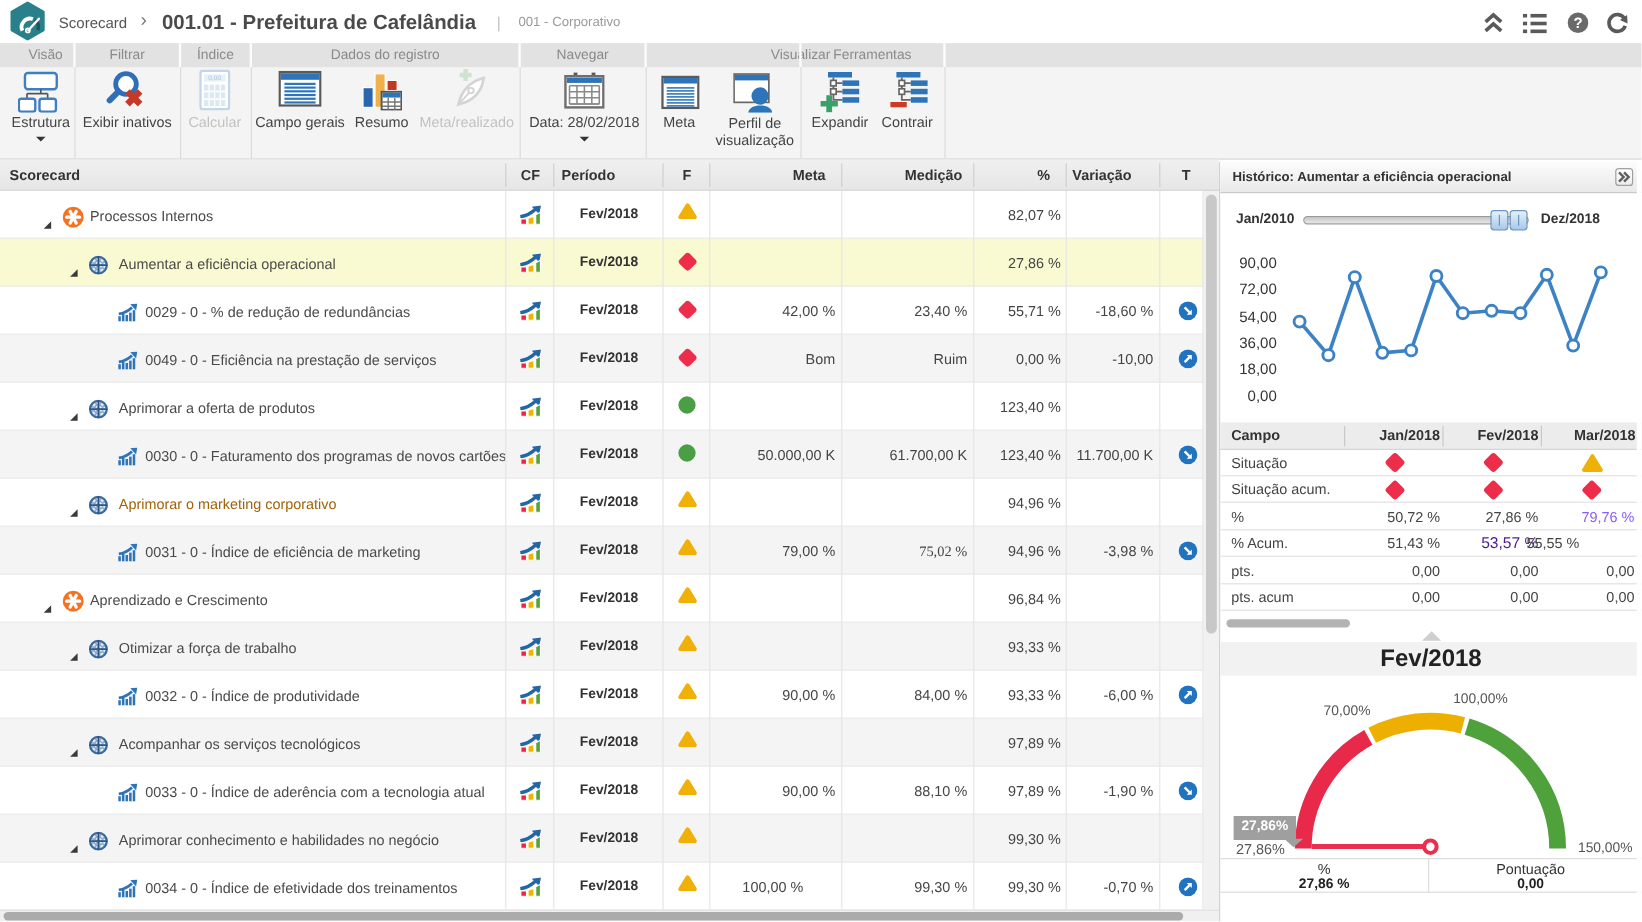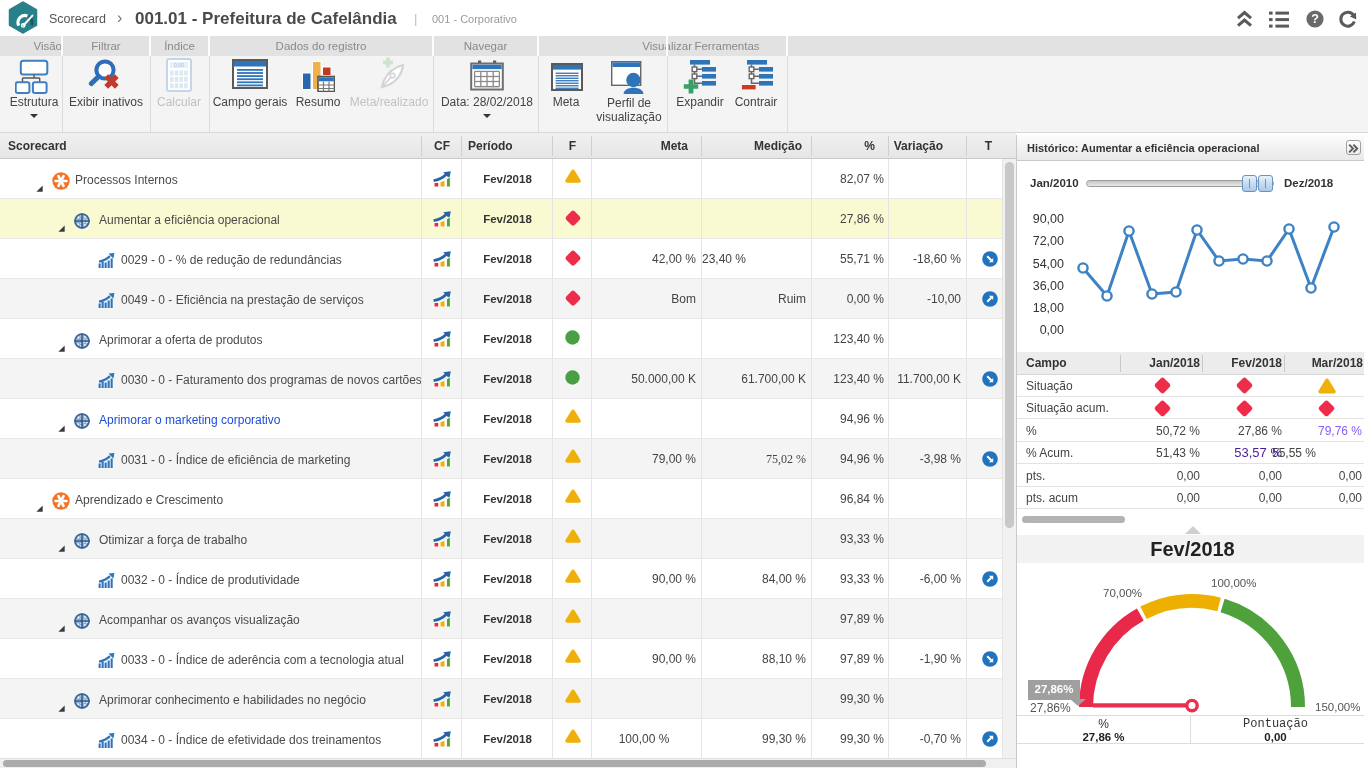--- a/index.html
+++ b/index.html
@@ -31,21 +31,21 @@
 <div style="position:absolute;left:1306px;top:10px;"><svg style="" width="18" height="18" viewBox="0 0 18 18">
       <circle cx="9" cy="9" r="8.6" fill="#6a6a6a"></circle>
       <text x="9" y="13.4" font-size="12.5" font-weight="bold" fill="#fff" text-anchor="middle" font-family="Liberation Sans">?</text>
     </svg></div>
 <div style="position:absolute;left:1338px;top:10px;"><svg style="" width="19" height="19" viewBox="0 0 19 19">
       <path d="M15.6 5.2 A 7 7 0 1 0 16.4 11.5" stroke="#5a5a5a" stroke-width="3" fill="none"></path>
       <path d="M17.9 2.6 L18.3 9.6 L11.9 6.6 Z" fill="#5a5a5a"></path>
     </svg></div>
 <div style="position:absolute;left:0;top:36px;width:1368px;height:97px;background:#f4f4f4;border-bottom:1px solid #d8d8d8;"></div>
 <div style="position:absolute;left:0;top:36px;width:1368px;height:20px;background:#e2e2e2;"></div>
-<div style="position:absolute;left:0px;top:36px;width:62px;height:20px;line-height:20px;text-align:right;font-size:11.5px;color:#8a8a8a;padding-left:14px;">Visão</div>
+<div style="position:absolute;left:0px;top:36px;width:62px;height:20px;line-height:20px;text-align:center;font-size:11.5px;color:#8a8a8a;padding-left:14px;">Visão</div>
 <div style="position:absolute;left:61px;top:36px;width:2px;height:20px;background:#fcfcfc;"></div>
 <div style="position:absolute;left:62px;top:56px;width:1px;height:76px;background:#dcdcdc;"></div>
 <div style="position:absolute;left:62px;top:36px;width:88px;height:20px;line-height:20px;text-align:center;font-size:11.5px;color:#8a8a8a;">Filtrar</div>
 <div style="position:absolute;left:149px;top:36px;width:2px;height:20px;background:#fcfcfc;"></div>
 <div style="position:absolute;left:150px;top:56px;width:1px;height:76px;background:#dcdcdc;"></div>
 <div style="position:absolute;left:150px;top:36px;width:59px;height:20px;line-height:20px;text-align:center;font-size:11.5px;color:#8a8a8a;">Índice</div>
 <div style="position:absolute;left:208px;top:36px;width:2px;height:20px;background:#fcfcfc;"></div>
 <div style="position:absolute;left:209px;top:56px;width:1px;height:76px;background:#dcdcdc;"></div>
 <div style="position:absolute;left:209px;top:36px;width:224px;height:20px;line-height:20px;text-align:center;font-size:11.5px;color:#8a8a8a;">Dados do registro</div>
 <div style="position:absolute;left:432px;top:36px;width:2px;height:20px;background:#fcfcfc;"></div>
@@ -261,21 +261,21 @@
       <path d="M10.2 1.2 L17.8 0.2 L16.4 7.6 Z" fill="#2465a8"></path>
       <rect x="1" y="11.4" width="4.8" height="4.6" fill="#e8293f" stroke="#fff" stroke-width="1"></rect>
       <path d="M7 16 L7 10.8 L12 9.2 L12 16 Z" fill="#f0b400" stroke="#fff" stroke-width="1"></path>
       <path d="M13.4 16 L13.4 8 L17.4 5.8 L17.4 16 Z" fill="#58a03c" stroke="#fff" stroke-width="1"></path>
     </svg></div>
 <div style="position:absolute;left:462px;top:251px;width:91px;text-align:center;font-size:11.5px;font-weight:bold;color:#333;line-height:16px;">Fev/2018</div>
 <div style="position:absolute;left:564px;top:249px;"><svg style="" width="18" height="18" viewBox="0 0 18 18">
       <rect x="3.1" y="3.1" width="11.9" height="11.9" rx="2.6" transform="rotate(45 9.0 9.0)" fill="#ee2d4a"></rect>
     </svg></div>
 <div style="position:absolute;left:592px;width:104px;top:251px;height:16px;line-height:16px;font-size:12px;color:#444;text-align:right;">42,00 %</div>
-<div style="position:absolute;left:702px;width:104px;top:251px;height:16px;line-height:16px;font-size:12px;color:#444;text-align:left;">23,40 %</div>
+<div style="position:absolute;left:702px;width:104px;top:251px;height:16px;line-height:16px;font-size:12px;color:#444;text-align:right;">23,40 %</div>
 <div style="position:absolute;left:812px;width:72px;top:251px;height:16px;line-height:16px;font-size:12px;color:#444;text-align:right;">55,71 %</div>
 <div style="position:absolute;left:889px;width:72px;top:251px;height:16px;line-height:16px;font-size:12px;color:#444;text-align:right;">-18,60 %</div>
 <div style="position:absolute;left:982px;top:251px;"><svg style="" width="16" height="16" viewBox="0 0 16 16">
       <circle cx="8" cy="8" r="7.8" fill="#2273bd"></circle>
       <line x1="5.2" y1="5.2" x2="9.2" y2="9.2" stroke="#fff" stroke-width="2"></line>
       <path d="M11.2 11.2 L11.2 6.9 L6.9 11.2 Z" fill="#fff"></path>
     </svg></div>
 <div style="position:absolute;left:0;top:279px;width:1003px;height:40px;background:#f4f4f4;border-bottom:1px solid #e7e7e7;"></div>
 <div style="position:absolute;left:98px;top:293px;"><svg style="" width="17" height="15" viewBox="0 0 17 15">
       <rect x="0.6" y="10.5" width="2.1" height="4.5" fill="#2e74b8"></rect>
@@ -368,21 +368,21 @@
       <path d="M6.7 0.4 L6.7 6.7 L0.4 6.7 Z" fill="#3a3a3a"></path>
     </svg></div>
 <div style="position:absolute;left:74px;top:413px;"><svg style="" width="16" height="16" viewBox="0 0 16 16">
       <circle cx="8" cy="8" r="7.6" fill="#8cabcd"></circle>
       <circle cx="8" cy="8" r="7" fill="none" stroke="#3c699b" stroke-width="1.7"></circle>
       <circle cx="8" cy="8" r="5" fill="none" stroke="#e8f1f8" stroke-width="1.5" stroke-dasharray="2.2 1.4"></circle>
       <circle cx="8" cy="8" r="2.4" fill="none" stroke="#e8f1f8" stroke-width="1.4" stroke-dasharray="1.8 1.2"></circle>
       <line x1="8" y1="0.6" x2="8" y2="15.4" stroke="#2c5684" stroke-width="1.5"></line>
       <line x1="0.6" y1="8" x2="15.4" y2="8" stroke="#2c5684" stroke-width="1.5"></line>
     </svg></div>
-<div style="position:absolute;left:99px;top:412px;height:16px;line-height:16px;font-size:12px;color:#1d4ed8;white-space:nowrap;">Aprimorar o marketing corporativo</div>
+<div style="position:absolute;left:99px;top:412px;height:16px;line-height:16px;font-size:12px;color:#a16207;white-space:nowrap;">Aprimorar o marketing corporativo</div>
 <div style="position:absolute;left:433px;top:411px;"><svg style="" width="18" height="16" viewBox="0 0 18 16">
       <path d="M0.6 9.6 C5 9 9.5 7 13.4 3.2" stroke="#2465a8" stroke-width="2.8" fill="none"></path>
       <path d="M10.2 1.2 L17.8 0.2 L16.4 7.6 Z" fill="#2465a8"></path>
       <rect x="1" y="11.4" width="4.8" height="4.6" fill="#e8293f" stroke="#fff" stroke-width="1"></rect>
       <path d="M7 16 L7 10.8 L12 9.2 L12 16 Z" fill="#f0b400" stroke="#fff" stroke-width="1"></path>
       <path d="M13.4 16 L13.4 8 L17.4 5.8 L17.4 16 Z" fill="#58a03c" stroke="#fff" stroke-width="1"></path>
     </svg></div>
 <div style="position:absolute;left:462px;top:411px;width:91px;text-align:center;font-size:11.5px;font-weight:bold;color:#333;line-height:16px;">Fev/2018</div>
 <div style="position:absolute;left:565px;top:409px;"><svg style="" width="16" height="14" viewBox="0 0 16 14">
       <path d="M8.0 2.2 L14 11.959999999999999 L2 11.959999999999999 Z" fill="#efb008" stroke="#efb008" stroke-width="3.4" stroke-linejoin="round"></path>
@@ -503,21 +503,21 @@
       <path d="M6.7 0.4 L6.7 6.7 L0.4 6.7 Z" fill="#3a3a3a"></path>
     </svg></div>
 <div style="position:absolute;left:74px;top:613px;"><svg style="" width="16" height="16" viewBox="0 0 16 16">
       <circle cx="8" cy="8" r="7.6" fill="#8cabcd"></circle>
       <circle cx="8" cy="8" r="7" fill="none" stroke="#3c699b" stroke-width="1.7"></circle>
       <circle cx="8" cy="8" r="5" fill="none" stroke="#e8f1f8" stroke-width="1.5" stroke-dasharray="2.2 1.4"></circle>
       <circle cx="8" cy="8" r="2.4" fill="none" stroke="#e8f1f8" stroke-width="1.4" stroke-dasharray="1.8 1.2"></circle>
       <line x1="8" y1="0.6" x2="8" y2="15.4" stroke="#2c5684" stroke-width="1.5"></line>
       <line x1="0.6" y1="8" x2="15.4" y2="8" stroke="#2c5684" stroke-width="1.5"></line>
     </svg></div>
-<div style="position:absolute;left:99px;top:612px;height:16px;line-height:16px;font-size:12px;color:#4a4a4a;white-space:nowrap;">Acompanhar os avanços visualização</div>
+<div style="position:absolute;left:99px;top:612px;height:16px;line-height:16px;font-size:12px;color:#4a4a4a;white-space:nowrap;">Acompanhar os serviços tecnológicos</div>
 <div style="position:absolute;left:433px;top:611px;"><svg style="" width="18" height="16" viewBox="0 0 18 16">
       <path d="M0.6 9.6 C5 9 9.5 7 13.4 3.2" stroke="#2465a8" stroke-width="2.8" fill="none"></path>
       <path d="M10.2 1.2 L17.8 0.2 L16.4 7.6 Z" fill="#2465a8"></path>
       <rect x="1" y="11.4" width="4.8" height="4.6" fill="#e8293f" stroke="#fff" stroke-width="1"></rect>
       <path d="M7 16 L7 10.8 L12 9.2 L12 16 Z" fill="#f0b400" stroke="#fff" stroke-width="1"></path>
       <path d="M13.4 16 L13.4 8 L17.4 5.8 L17.4 16 Z" fill="#58a03c" stroke="#fff" stroke-width="1"></path>
     </svg></div>
 <div style="position:absolute;left:462px;top:611px;width:91px;text-align:center;font-size:11.5px;font-weight:bold;color:#333;line-height:16px;">Fev/2018</div>
 <div style="position:absolute;left:565px;top:609px;"><svg style="" width="16" height="14" viewBox="0 0 16 14">
       <path d="M8.0 2.2 L14 11.959999999999999 L2 11.959999999999999 Z" fill="#efb008" stroke="#efb008" stroke-width="3.4" stroke-linejoin="round"></path>
@@ -722,14 +722,14 @@
 <div style="position:absolute;left:1103px;top:587px;width:60px;font-size:11.5px;color:#555;">70,00%</div>
 <div style="position:absolute;left:1211px;top:577px;width:70px;font-size:11.5px;color:#555;">100,00%</div>
 <div style="position:absolute;left:1315px;top:701px;width:60px;font-size:11.5px;color:#555;">150,00%</div>
 <div style="position:absolute;left:1030px;top:701px;width:60px;font-size:12px;color:#555;">27,86%</div>
 <div style="position:absolute;left:1028px;top:680px;width:52px;height:20px;background:#9f9f9f;color:#fff;font-size:11.5px;font-weight:bold;text-align:center;line-height:19px;">27,86%</div>
 <div style="position:absolute;left:1070px;top:699px;width:0;height:0;border-left:8px solid transparent;border-right:8px solid transparent;border-top:7px solid #9f9f9f;"></div>
 <div style="position:absolute;left:1017px;top:715px;width:351px;height:29px;border-top:1px solid #ddd;border-bottom:1px solid #ddd;"></div>
 <div style="position:absolute;left:1190px;top:715px;width:1px;height:29px;background:#ddd;"></div>
 <div style="position:absolute;left:1017px;top:717px;width:173px;text-align:center;font-size:12px;color:#333;">%</div>
 <div style="position:absolute;left:1017px;top:731px;width:173px;text-align:center;font-size:11.5px;font-weight:bold;color:#222;">27,86 %</div>
-<div style="position:absolute;left:1187px;top:717px;width:177px;text-align:center;font-size:12px;color:#333;font-family:Liberation Mono, monospace;">Pontuação</div>
+<div style="position:absolute;left:1187px;top:717px;width:177px;text-align:center;font-size:12px;color:#333;">Pontuação</div>
 <div style="position:absolute;left:1187px;top:731px;width:177px;text-align:center;font-size:11.5px;font-weight:bold;color:#222;">0,00</div>
 <div style="position:absolute;left:1364px;top:135px;width:4px;height:633px;background:#fff;"></div>
 </body></html>

